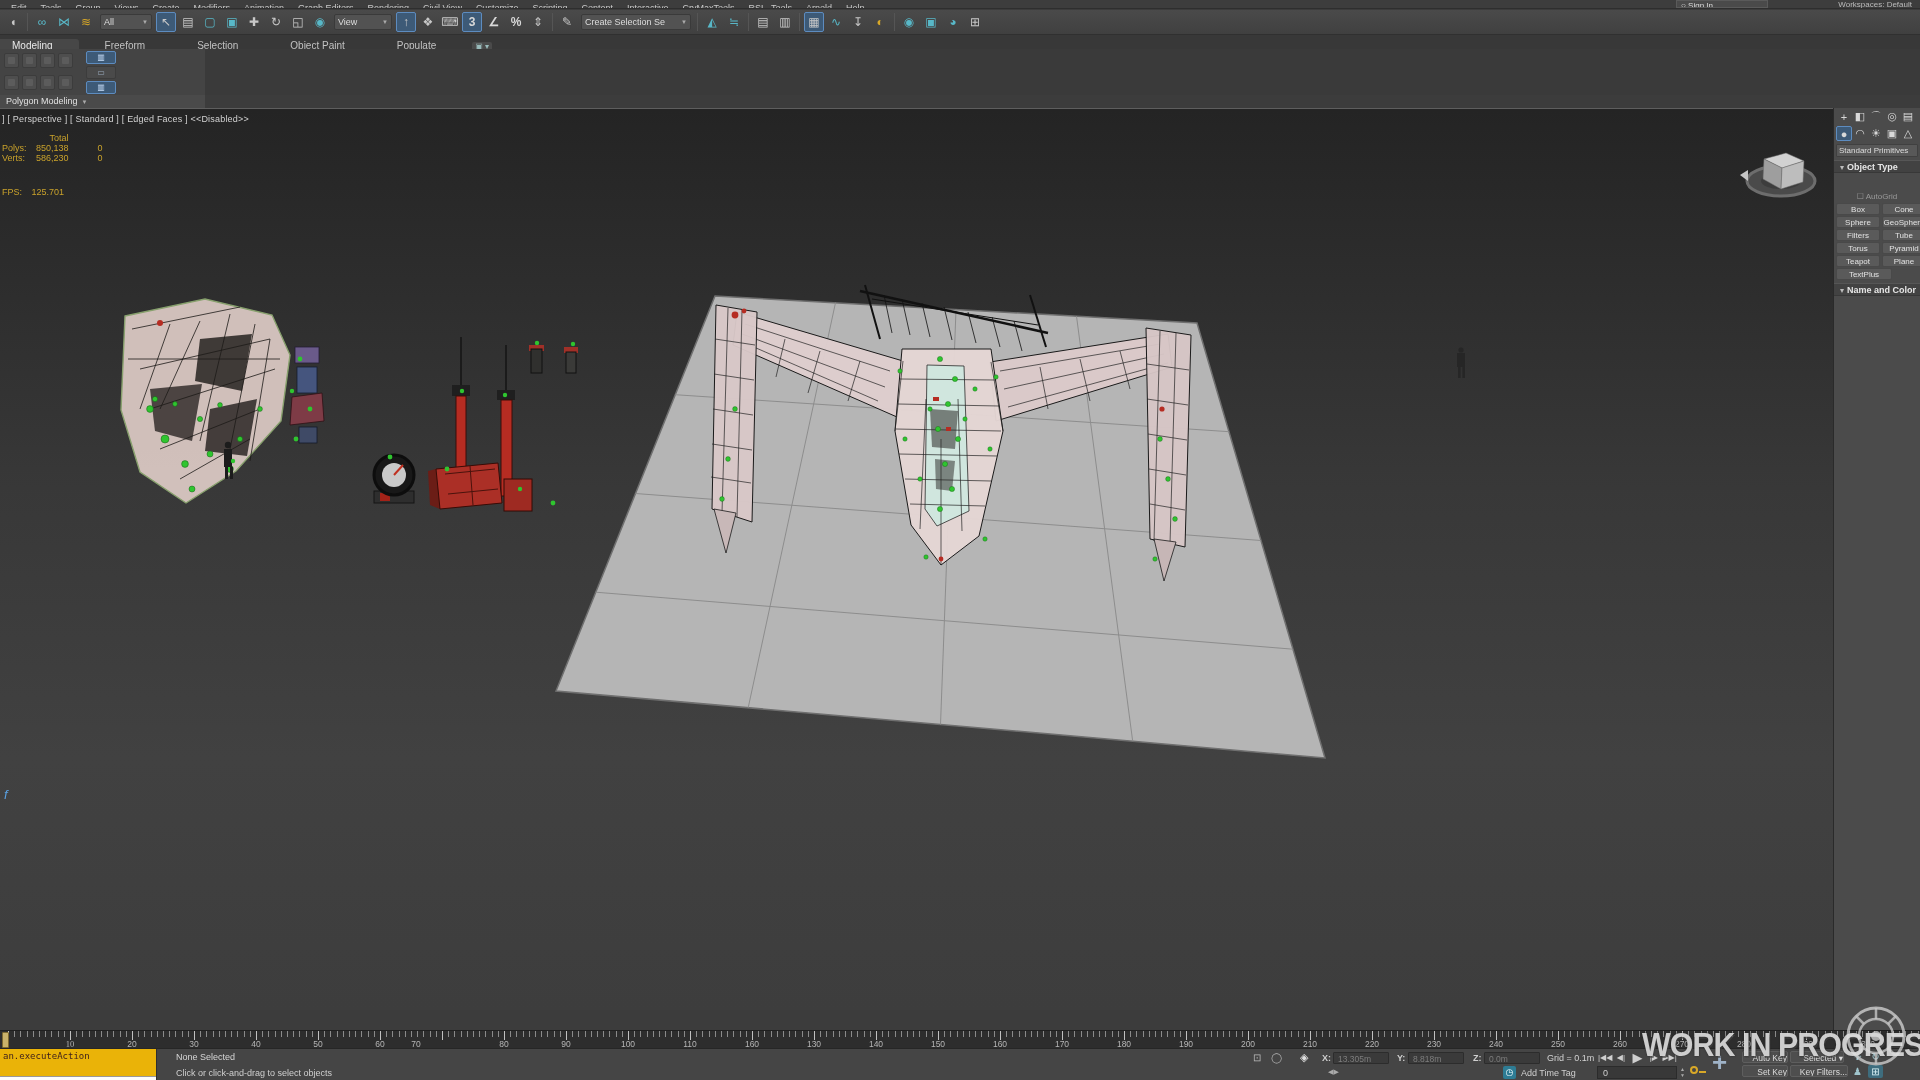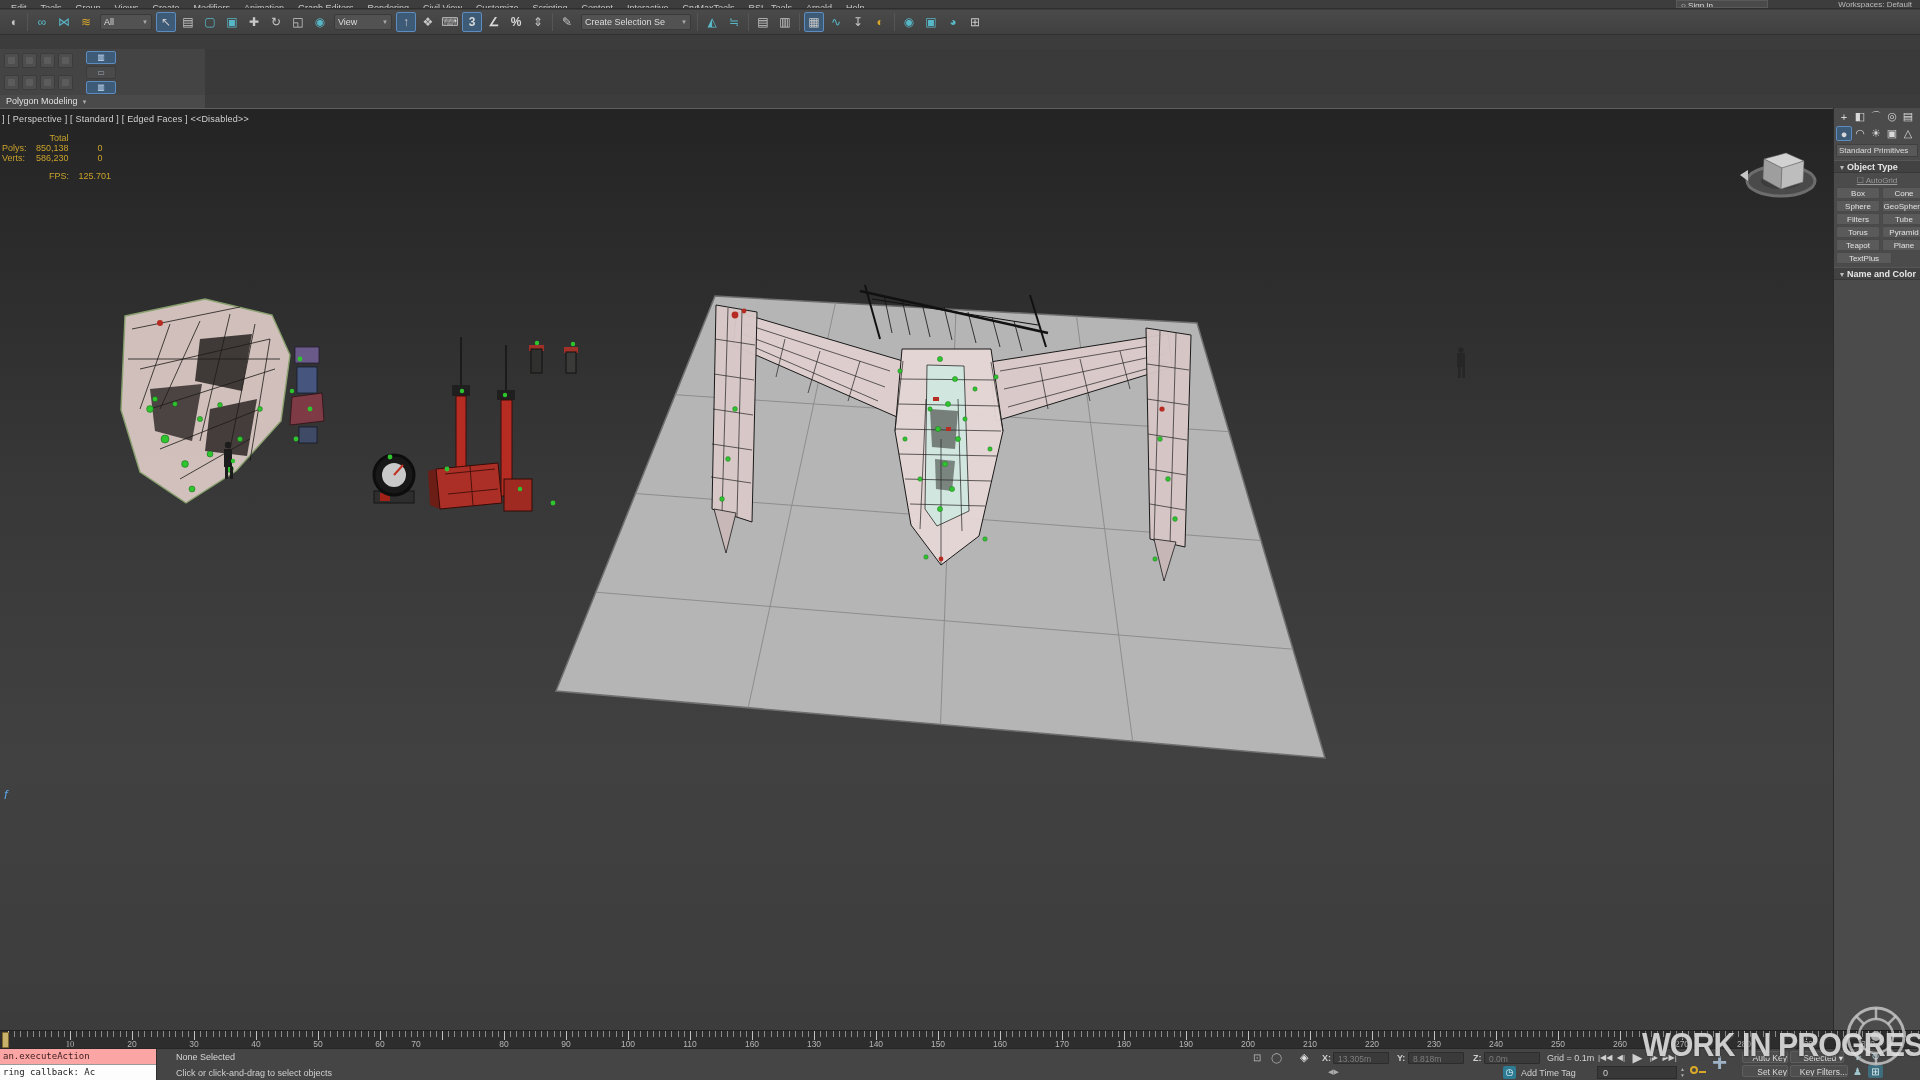--- a/index.html
+++ b/index.html
@@ -39,50 +39,50 @@
   #pm-label .dd-a{font-size:6px;color:#aaa;margin-left:4px;}
 
   
   #viewport{position:absolute;left:0;top:108px;width:1833px;height:902px;background:linear-gradient(180deg,#242424,#383838 42%,#414141 72%,#3d3d3d);border-top:1px solid #5e5e5e;overflow:hidden;}
   #vp-label{position:absolute;left:2px;top:5px;font-size:9px;color:#d2d2d2;letter-spacing:.2px;}
   #vp-stats{position:absolute;left:0px;top:24px;font-size:9px;color:var(--gold);line-height:10px;}
   #vp-stats table{border-collapse:collapse;}
   #vp-stats td{padding:0 2px;font-size:9px;color:var(--gold);}
   #vp-stats td.num{text-align:right;min-width:42px;}
   #vp-stats td.sel{text-align:right;min-width:34px;}
-  #vp-fps{margin-top:8px;padding-left:47px;}
+  #vp-fps{margin-top:24px;}
   #scene{position:absolute;left:0;top:0;}
   #trackbar{position:absolute;left:0;top:1010px;width:1833px;height:20px;background:#3a3a3a;border-top:1px solid #2c2c2c;}
   #frame-box{position:absolute;left:2px;top:3px;width:152px;height:14px;background:#5a5a5a;border:1px solid #6a6a6a;border-radius:2px;font-size:9px;color:#ddd;padding:1px 0 0 8px;}
   #frame-next{position:absolute;left:158px;top:3px;width:13px;height:14px;background:#4c4c4c;border:1px solid #5a5a5a;border-radius:2px;font-size:8px;color:#bbb;text-align:center;}
 
   
   #cpanel{position:absolute;left:1833px;top:108px;width:87px;height:922px;background:#4b4b4b;border-left:1px solid #2a2a2a;overflow:hidden;}
   .cp-iconrow{display:flex;height:17px;align-items:center;padding-left:2px;}
   .cp-tab{width:16px;height:15px;font-size:11px;color:#d8d8d8;display:flex;align-items:center;justify-content:center;flex:none;}
   .cp-tab.hl{background:#3d5a77;border:1px solid var(--accent);border-radius:2px;}
   #cp-category{margin:2px 2px;height:13px;background:#585858;border:1px solid #404040;border-radius:1px;font-size:8px;color:#ddd;padding:1px 2px;white-space:nowrap;overflow:hidden;}
   .rollout{margin-top:3px;height:13px;background:#424242;border-top:1px solid #565656;border-bottom:1px solid #383838;font-size:9px;font-weight:bold;color:#e6e6e6;padding:1px 12px 0 6px;white-space:nowrap;}
   .rollout .mark{color:#bbb;font-weight:normal;margin-right:3px;font-size:8px;}
-  #autogrid{font-size:8px;color:#9a9a9a;text-align:center;margin:3px 0 2px 0;white-space:nowrap;text-decoration:underline;}
+  #autogrid{font-size:8px;color:#9a9a9a;text-align:center;margin:19px 0 2px 0;white-space:nowrap;}
   .cp-row{display:flex;margin:1px 0 1px 2px;}
   .cp-btn{width:44px;height:12px;background:#5a5a5a;border:1px solid #494949;border-radius:2px;font-size:8px;color:#e2e2e2;text-align:center;padding-top:1px;margin-right:2px;flex:none;white-space:nowrap;overflow:hidden;}
   .cp-btn.wide{width:56px;}
 
   
   #ruler{position:absolute;left:0;top:1030px;width:1920px;height:18px;background:#2d2d2d;border-top:1px solid #1f1f1f;}
   #ticks-minor{position:absolute;left:8px;top:0;right:0;height:6px;background:repeating-linear-gradient(90deg,#8a8a8a 0 1px,transparent 1px 6.2px);}
   #ticks-major{position:absolute;left:8px;top:0;right:0;height:9px;background:repeating-linear-gradient(90deg,#c0c0c0 0 1px,transparent 1px 62px);}
   .tick-label{position:absolute;top:8px;transform:translateX(-50%);font-size:8.5px;color:#b5b5b5;}
   #playhead{position:absolute;left:2px;top:1px;width:7px;height:16px;background:#c9b26a;border:1px solid #7e6a30;border-radius:1px;}
 
   
   #statusbar{position:absolute;left:0;top:1048px;width:1920px;height:32px;background:#454545;border-top:1px solid #262626;font-size:9px;}
   #listener{position:absolute;left:0;top:0;width:157px;height:32px;border-right:1px solid #2e2e2e;}
-  #listener .l1{height:16px;background:#fca5a5;color:#3a1d1d;font-family:"DejaVu Sans Mono",monospace;font-size:9px;padding:2px 0 0 3px;border-bottom:1px solid #999;white-space:nowrap;overflow:hidden;}
+  #listener .l1{height:28px;background:#eab308;color:#3a1d1d;font-family:"DejaVu Sans Mono",monospace;font-size:9px;padding:2px 0 0 3px;border-bottom:1px solid #999;white-space:nowrap;overflow:hidden;}
   #listener .l2{height:15px;background:#fdfdfd;color:#222;font-family:"DejaVu Sans Mono",monospace;font-size:9px;padding:2px 0 0 3px;white-space:nowrap;overflow:hidden;}
   #sel-status{position:absolute;left:176px;top:3px;color:#d6d6d6;}
   #prompt-line{position:absolute;left:176px;top:19px;color:#cfcfcf;}
   .mini-icon{position:absolute;font-size:10px;color:#b8b8b8;}
   .coord-label{position:absolute;font-weight:bold;color:#cfcfcf;top:4px;}
   .coord-field{position:absolute;top:3px;width:56px;height:12px;background:#3a3a3a;border:1px solid #2c2c2c;border-radius:1px;color:#7d7d7d;font-size:8.5px;padding:1px 0 0 4px;overflow:hidden;}
   #grid-display{position:absolute;left:1547px;top:4px;color:#d2d2d2;}
   #timetag-icon{position:absolute;left:1503px;top:17px;width:13px;height:13px;background:#2e7c94;border-radius:2px;color:#e8f6fa;font-size:9px;text-align:center;line-height:13px;}
   #add-time-tag{position:absolute;left:1521px;top:19px;color:#cfcfcf;}
   #nudge{position:absolute;left:1328px;top:19px;font-size:7px;color:#aaa;}
@@ -224,20 +224,21 @@
         <span class="g teal">▣</span>
       </div>
       <div class="tb-btn">
         <span class="g teal">◕</span>
       </div>
       <div class="tb-btn">
         <span class="g">⊞</span>
       </div>
     </div>
 
+  <div id="ribbon-tabs"><span class="rtab active">Modeling</span><span class="rtab">Freeform</span><span class="rtab">Selection</span><span class="rtab">Object Paint</span><span class="rtab">Populate</span><span id="ribbon-extra">▣ ▾</span></div>
   <div id="ribbon-panel">
     <div id="pm-group">
       <div class="pm-btn" style="left:4px;top:4px"></div>
       <div class="pm-btn" style="left:22px;top:4px"></div>
       <div class="pm-btn" style="left:40px;top:4px"></div>
       <div class="pm-btn" style="left:58px;top:4px"></div>
       <div class="pm-btn" style="left:4px;top:26px"></div>
       <div class="pm-btn" style="left:22px;top:26px"></div>
       <div class="pm-btn" style="left:40px;top:26px"></div>
       <div class="pm-btn" style="left:58px;top:26px"></div>

